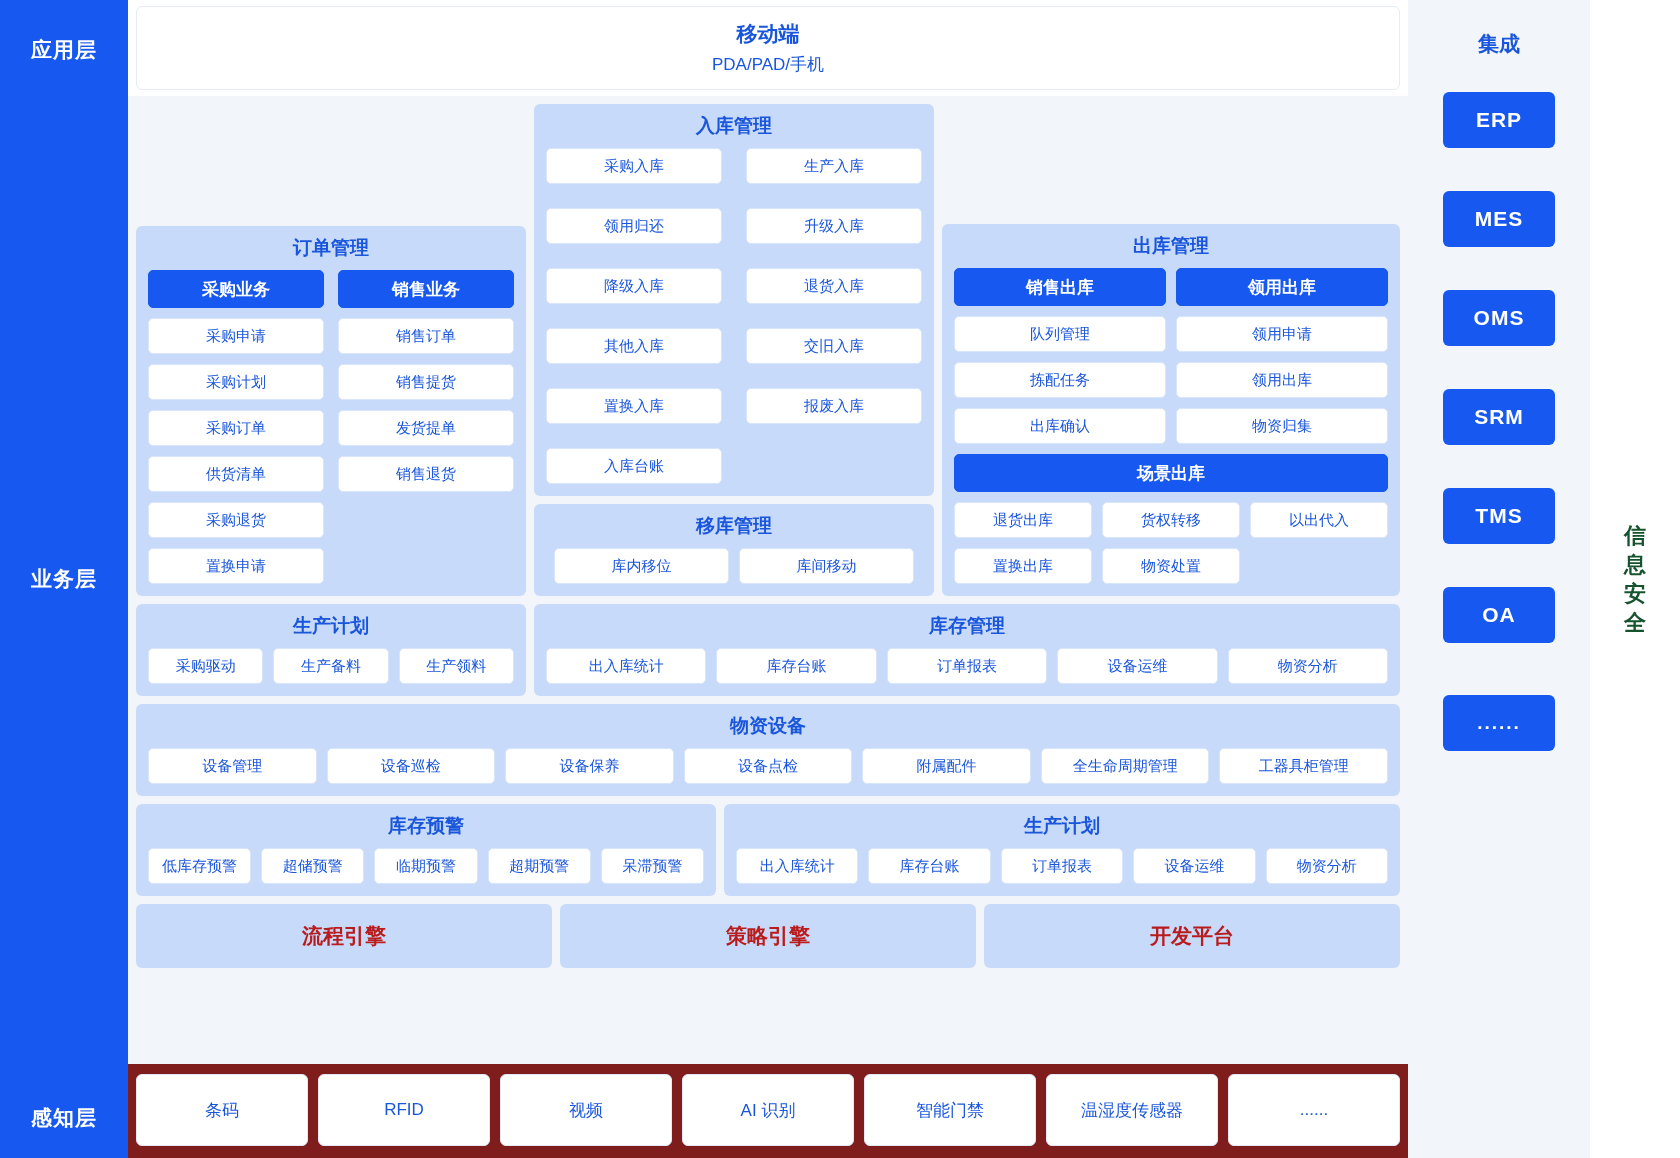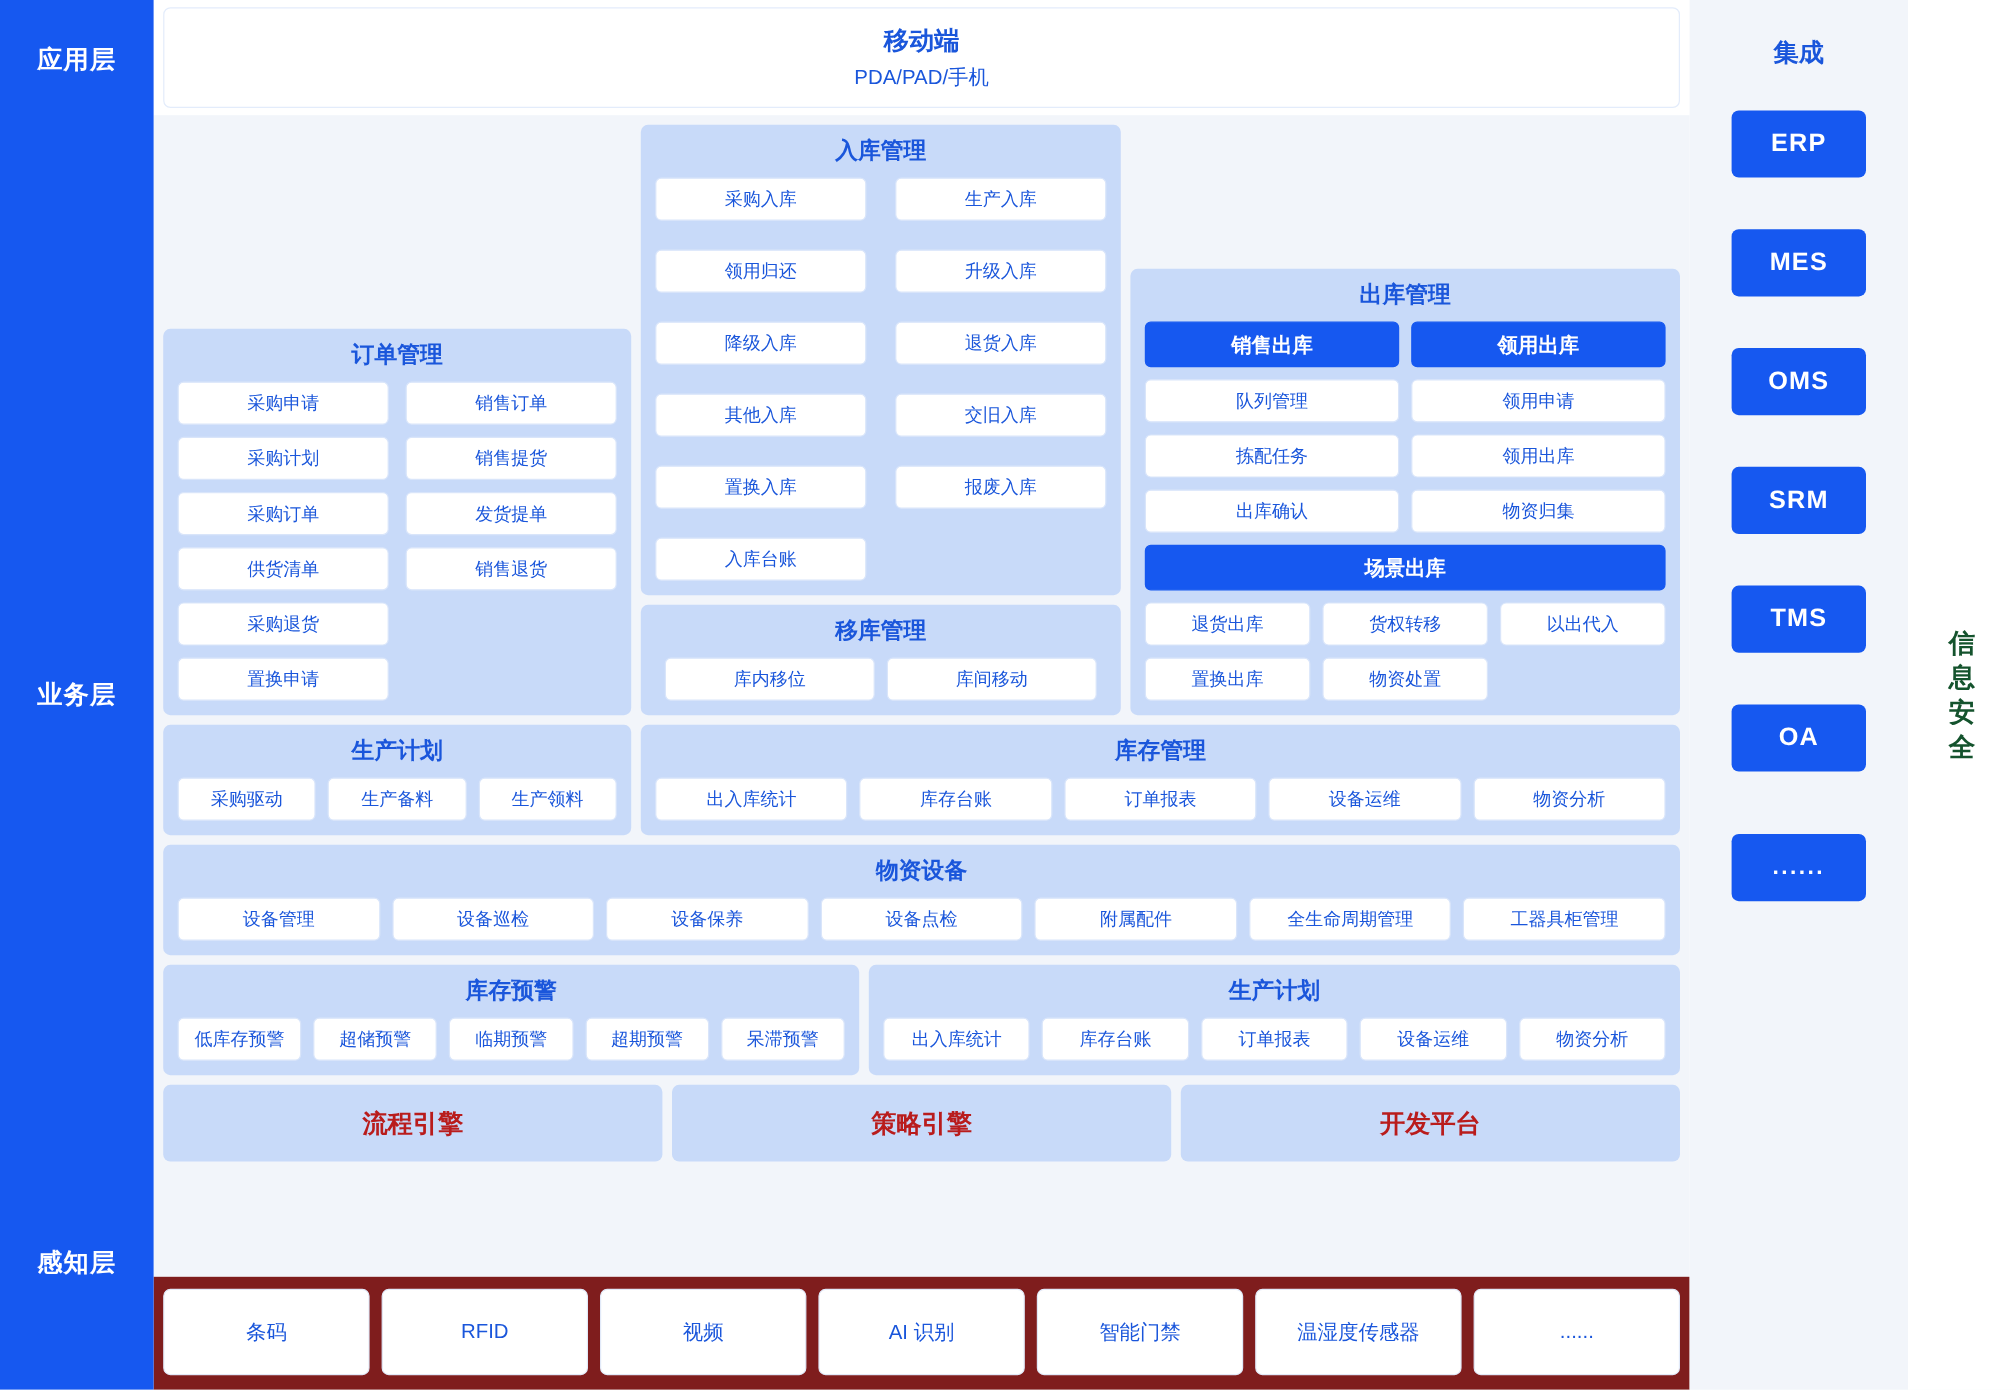--- a/index.html
+++ b/index.html
@@ -22,21 +22,21 @@
   }
   .layer-label {
     position:absolute; left:0; width:128px;
     text-align:center;
     font-size:21px; font-weight:bold;
     letter-spacing:1px;
     color:#ffffff;
   }
   .layer-label.l1 { top:36px; }
   .layer-label.l2 { top:565px; }
-  .layer-label.l3 { top:1038px; }
+  .layer-label.l3 { top:1104px; }
 
   
   .center { flex:1 1 auto; display:flex; flex-direction:column; background:#ffffff; }
 
   .app-row {
     display:flex; gap:8px;
     padding:6px 8px 6px 8px;
     background:#ffffff;
   }
   .app-card {
@@ -180,20 +180,24 @@
       </div>
     </div>
 
     <div class="biz">
 
       <div class="top3">
 
         <div class="col-order">
           <div class="group" style="flex:1 1 auto;">
             <div class="group-title">订单管理</div>
+            <div class="order-grid" style="margin-bottom:10px;">
+              <div class="chip solid">采购业务</div>
+              <div class="chip solid">销售业务</div>
+            </div>
             <div class="order-grid">
               <div class="chip">采购申请</div>
               <div class="chip">销售订单</div>
               <div class="chip">采购计划</div>
               <div class="chip">销售提货</div>
               <div class="chip">采购订单</div>
               <div class="chip">发货提单</div>
               <div class="chip">供货清单</div>
               <div class="chip">销售退货</div>
               <div class="chip">采购退货</div>

